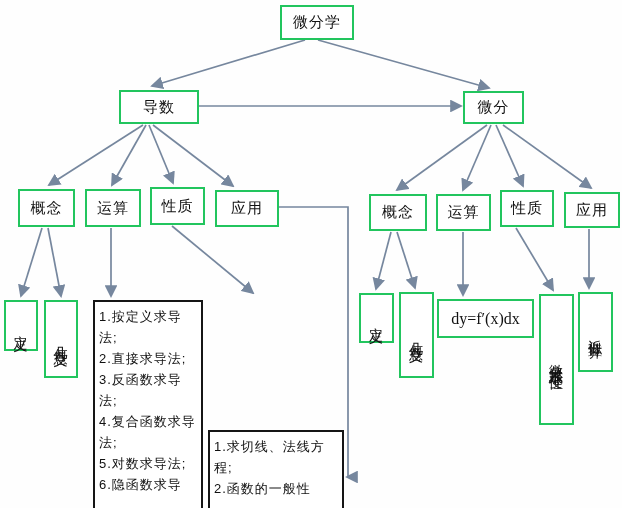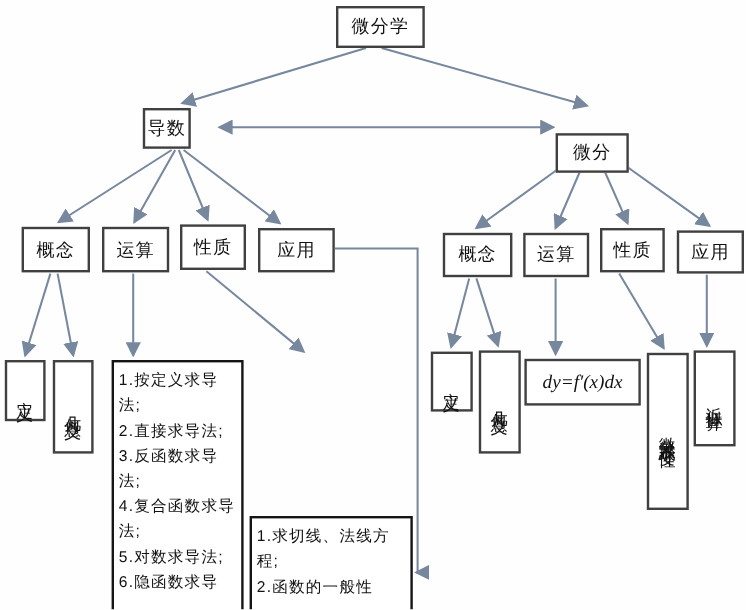--- a/index.html
+++ b/index.html
@@ -14,21 +14,21 @@
   }
   #connectors {
     position: absolute;
     left: 0; top: 0;
     width: 622px; height: 508px;
     pointer-events: none;
   }
   .node {
     position: absolute;
     background: #ffffff;
-    border: 2px solid #404040;
+    border: 2px solid #22c55e;
     display: flex;
     align-items: center;
     justify-content: center;
     box-sizing: border-box;
     font-size: 15px;
     letter-spacing: 1px;
     text-align: center;
   }
   .vertical {
     writing-mode: vertical-rl;
@@ -48,21 +48,20 @@
     padding: 4px 5px 2px 4px;
     white-space: pre-line;
     text-align: left;
     display: block;
     justify-content: flex-start;
     align-items: flex-start;
     letter-spacing: 1px;
   }
   .formula {
     font-family: "Liberation Serif", serif;
-    font-style: italic;
     font-size: 16px;
     letter-spacing: 0;
   }
 </style>
 </head>
 <body>
 
 <div id="stage">
 
   <svg id="connectors" viewBox="0 0 622 508" xmlns="http://www.w3.org/2000/svg">
@@ -103,22 +102,22 @@
       <line x1="463" y1="232" x2="463" y2="295" marker-end="url(#ah)"></line>
 
       <line x1="516" y1="228" x2="553" y2="290" marker-end="url(#ah)"></line>
 
       <line x1="589" y1="229" x2="589" y2="288" marker-end="url(#ah)"></line>
     </g>
   </svg>
 
   <div class="node" style="left:280px; top:5px; width:74px; height:35px;">微分学</div>
 
-  <div class="node" style="left:119px; top:90px; width:40px; height:34px;">导数</div>
-  <div class="node" style="left:463px; top:91px; width:61px; height:33px;margin-top:20px;">微分</div>
+  <div class="node" style="left:119px; top:90px; width:80px; height:34px;">导数</div>
+  <div class="node" style="left:463px; top:91px; width:61px; height:33px;">微分</div>
 
   <div class="node" style="left:18px; top:189px; width:57px; height:38px;">概念</div>
   <div class="node" style="left:85px; top:189px; width:56px; height:38px;">运算</div>
   <div class="node" style="left:150px; top:187px; width:55px; height:38px;">性质</div>
   <div class="node" style="left:215px; top:190px; width:64px; height:37px;">应用</div>
 
   <div class="node" style="left:369px; top:194px; width:58px; height:37px;">概念</div>
   <div class="node" style="left:436px; top:194px; width:55px; height:37px;">运算</div>
   <div class="node" style="left:500px; top:190px; width:54px; height:37px;">性质</div>
   <div class="node" style="left:564px; top:192px; width:56px; height:36px;">应用</div>

